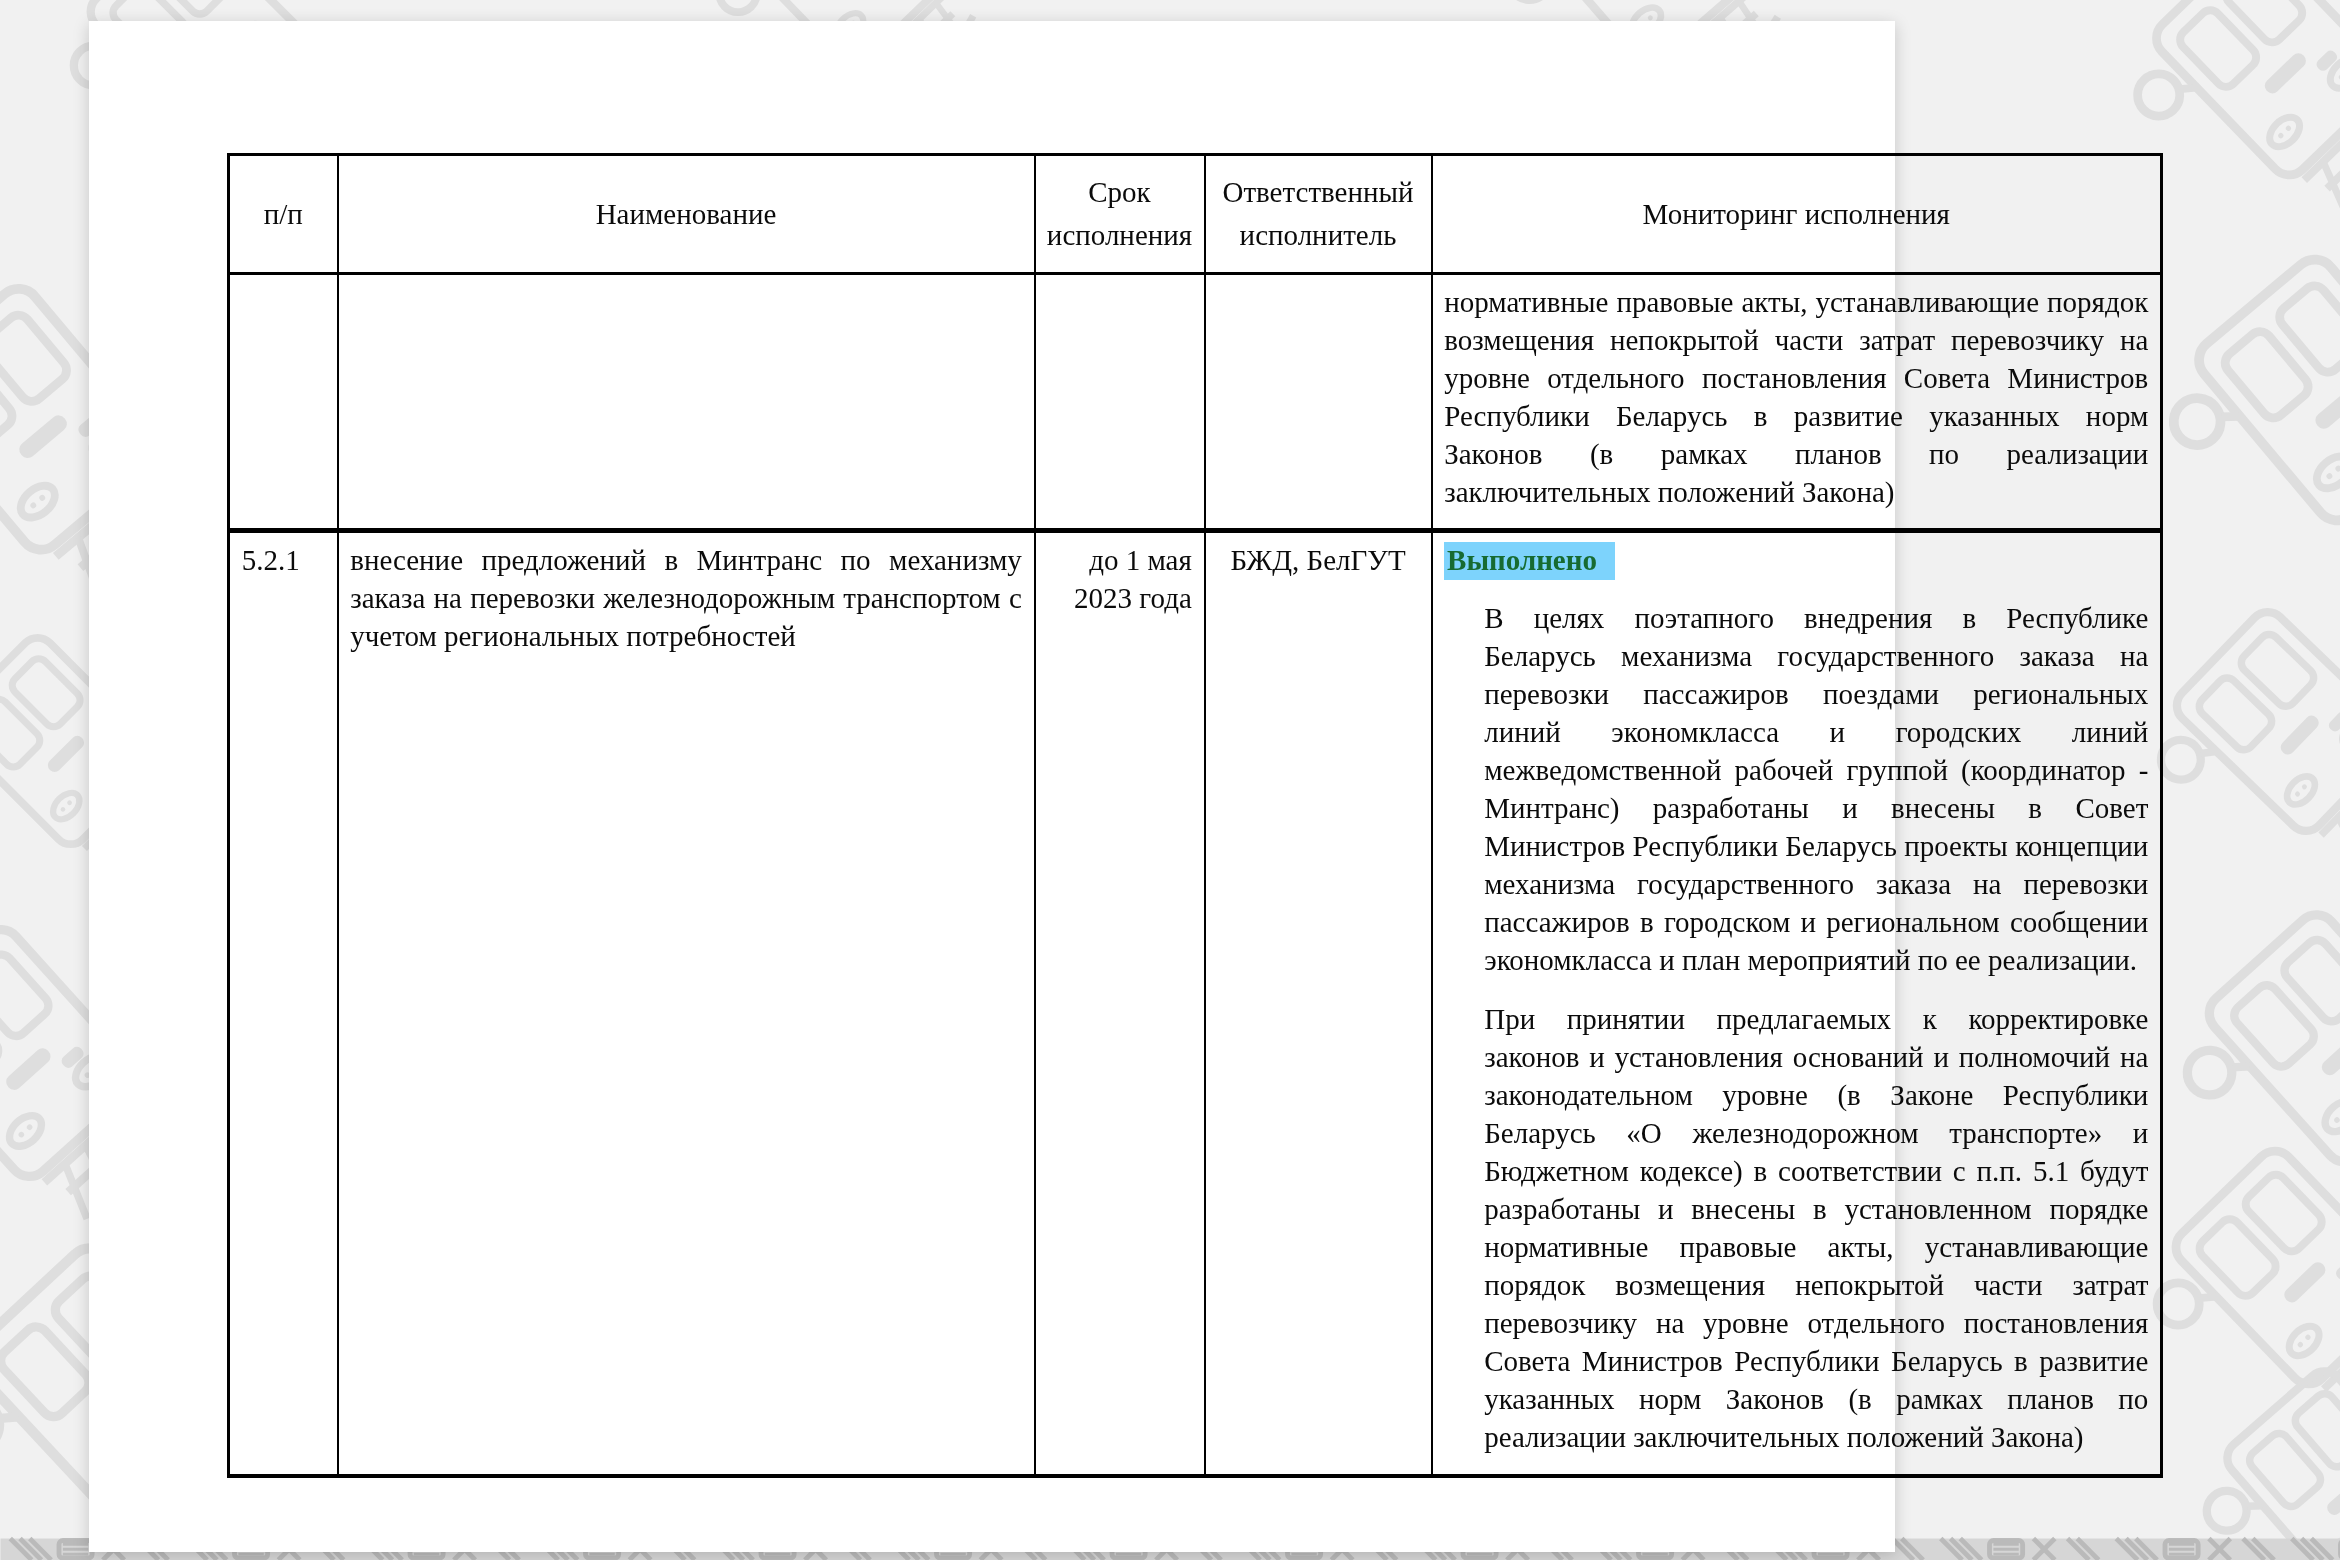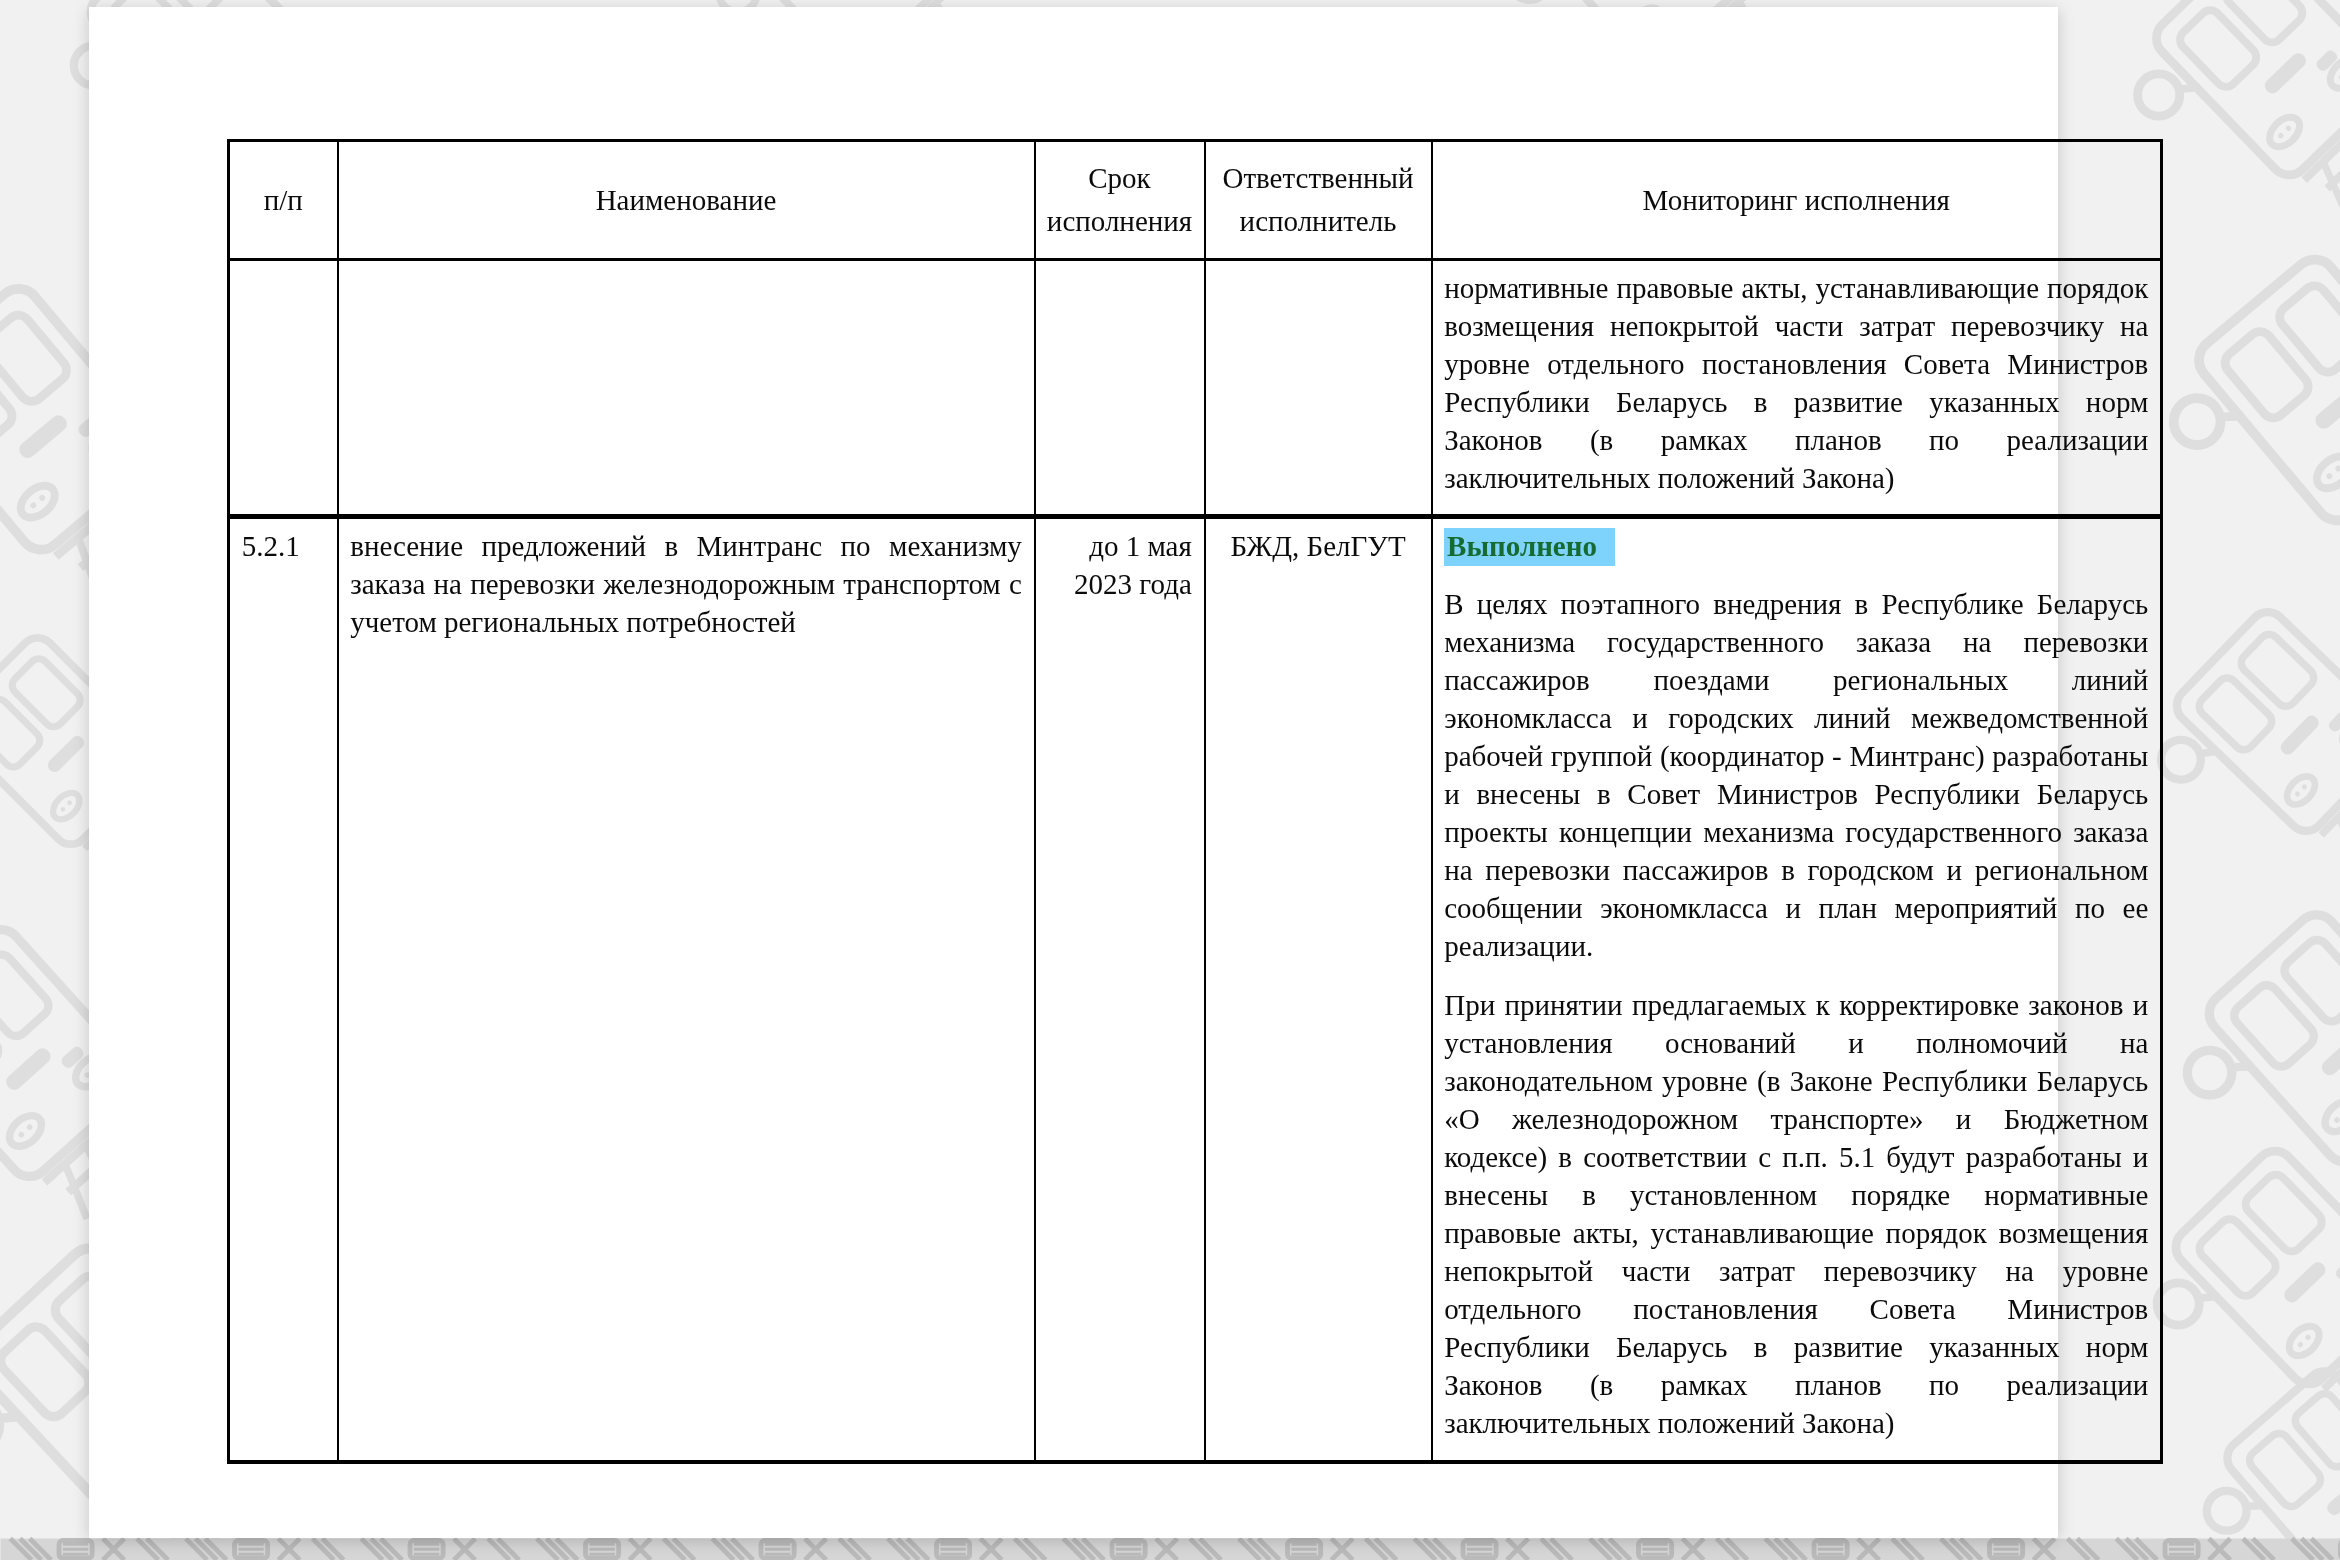--- a/index.html
+++ b/index.html
@@ -9,22 +9,22 @@
     overflow: hidden;
     background: #f1f1f1;
     font-family: "Liberation Serif", "DejaVu Serif", serif;
   }
   .bg-svg {
     position: absolute; left: 0; top: 0;
     width: 2341px; height: 1560px;
   }
   .page {
     position: absolute;
-    left: 89px; top: 7px;
-    width: 1969px; height: 1531px;
+    left: 89px; top: 21px;
+    width: 1806px; height: 1531px;
     background: #ffffff;
     box-shadow: 0 2.9px 15.6px rgba(0,0,0,0.18);
   }
   table.doc-table {
     position: absolute;
     left: 138px; top: 132px;
     width: 1934px;
     table-layout: fixed;
     border-collapse: collapse;
     color: #0b0b0b;
@@ -43,21 +43,21 @@
   }
   .doc-table tbody td {
     vertical-align: top;
     padding: 7.8px 11.7px;
     line-height: 38px;
   }
   tr.row-cont td { border-bottom: 5.9px solid #000; height: 257px; }
   tr.row-main td { height: 945px; }
   td.num-cell { text-align: left; padding-left: 3.9px; padding-right: 3.9px; }
   td.name-cell p, td.monitoring-cell p { margin: 0; text-align: justify; }
-  td.monitoring-cell p + p { margin-top: 20.5px; }
+  td.monitoring-cell p + p { margin-top: 20.5px; margin-left: 40px; }
   td.deadline-cell { text-align: right; padding-left: 5.9px; padding-right: 5.9px; }
   td.executor-cell { text-align: center; }
   p.status-line { text-align: left !important; margin: 0; }
   .status-badge {
     font-weight: bold;
     padding: 2px 17.6px 3.9px 2.9px;
     
   }
 </style>
 </head>

